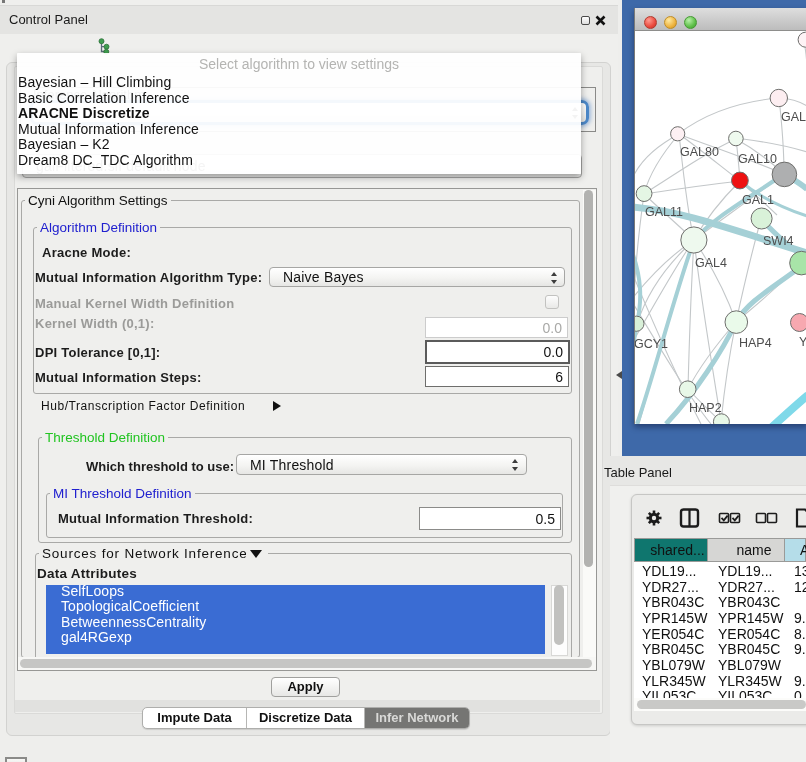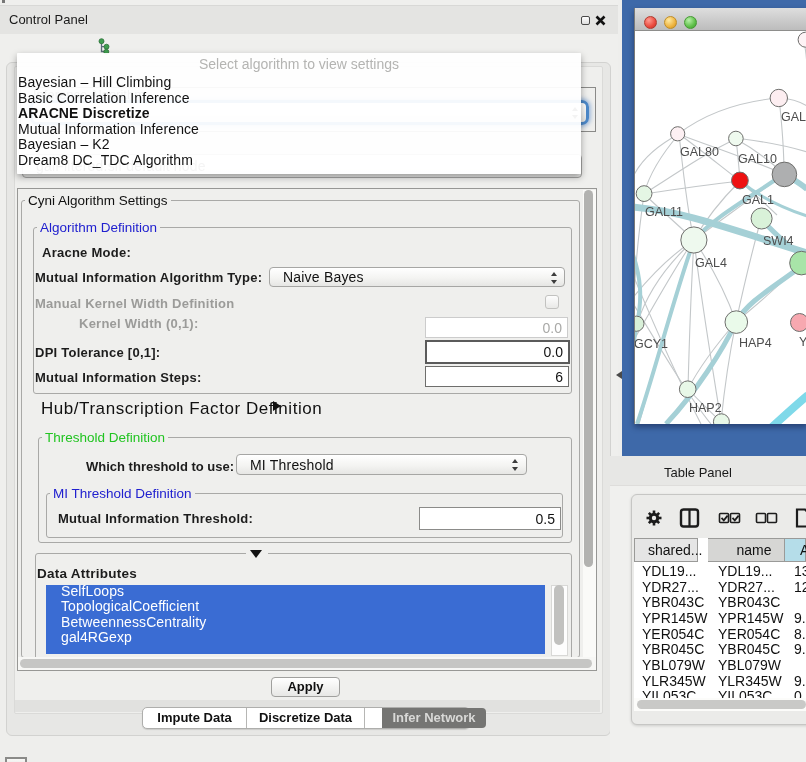--- a/index.html
+++ b/index.html
@@ -61,36 +61,36 @@
       <span class="ct">Naive Bayes</span>
       <span class="spin" style="right:6px;top:3.5px;">
           <span class="au"></span>
           <span class="ad"></span>
         </span>
     </div>
 
     <div class="glbl" style="left:35px;top:296px;">Manual Kernel Width Definition</div>
     <div class="ab" style="left:545px;top:295px;width:12px;height:12px;border:1px solid #c2c2c0;border-radius:3px;background:linear-gradient(#fdfdfd,#e9e9e7);"></div>
 
-    <div class="glbl" style="left:35px;top:316px;padding-left:44px;">Kernel Width (0,1):</div>
+    <div class="glbl" style="left:35px;top:316px;">Kernel Width (0,1):</div>
     <div class="field" style="left:425px;top:317px;width:141px;height:19px;border:1px solid #cccccc;">
       <span class="fv" style="color:#a9a9a7;">0.0</span>
     </div>
 
     <div class="lbl" style="left:35px;top:345px;">DPI Tolerance [0,1]:</div>
     <div class="field" style="left:425px;top:340px;width:141px;height:20px;border:2px solid #5b5b5b;">
       <span class="fv">0.0</span>
     </div>
 
     <div class="lbl" style="left:35px;top:370px;">Mutual Information Steps:</div>
     <div class="field" style="left:425px;top:366px;width:142px;height:19px;border:1px solid #6e6e6c;">
       <span class="fv">6</span>
     </div>
 
-    <div class="ab" style="left:41px;top:399px;font-size:17px;letter-spacing:0.55px;color:#111;">Hub/Transcription Factor Definition</div>
+    <div class="ab" style="left:41px;top:399px;font-size:12px;letter-spacing:0.55px;color:#111;">Hub/Transcription Factor Definition</div>
     <div class="ab" style="left:273px;top:401px;width:0;height:0;border-top:5.5px solid transparent;border-bottom:5.5px solid transparent;border-left:8px solid #111;"></div>
 
     <div class="ab" style="left:38px;top:437px;width:532px;height:104px;border:1px solid #a9a9a7;border-radius:3px;"></div>
     <div class="gtitle" style="left:42px;top:431px;color:#21c421;">Threshold Definition</div>
 
     <div class="lbl" style="left:86px;top:459px;letter-spacing:0;">Which threshold to use:</div>
     <div class="combo" style="left:236px;top:454px;width:289px;height:19px;">
       <span class="ct">MI Threshold</span>
       <span class="spin" style="right:7px;top:4px;">
           <span class="au"></span>
@@ -100,20 +100,21 @@
 
     <div class="ab" style="left:46px;top:493px;width:515px;height:43px;border:1px solid #a9a9a7;border-radius:3px;"></div>
     <div class="gtitle" style="left:50px;top:487px;color:#2020cf;">MI Threshold Definition</div>
 
     <div class="lbl" style="left:58px;top:511px;">Mutual Information Threshold:</div>
     <div class="field" style="left:419px;top:507px;width:140px;height:21px;border:1px solid #8b8b89;">
       <span class="fv">0.5</span>
     </div>
 
     <div class="ab" style="left:35px;top:553px;width:535px;height:110px;border:1px solid #a9a9a7;border-radius:3px;"></div>
+    <div class="gtitle" style="left:39px;top:547px;color:#111;letter-spacing:0.8px;">Sources for Network Inference</div>
     <div class="ab" style="left:246px;top:548px;width:22px;height:10px;background:#efefed;"></div>
     <div class="ab" style="left:250px;top:550px;width:0;height:0;border-left:6.5px solid transparent;border-right:6.5px solid transparent;border-top:8px solid #111;"></div>
 
     <div class="lbl" style="left:37px;top:566px;font-size:13.5px;">Data Attributes</div>
 
     <div class="ab" style="left:46px;top:585px;width:499px;height:69px;background:#3a6cd3;overflow:hidden;">
       <div style="position:absolute;left:15px;top:-1px;font-size:14px;letter-spacing:0.1px;color:#fff;line-height:15.3px;white-space:nowrap;">SelfLoops<br>TopologicalCoefficient<br>BetweennessCentrality<br>gal4RGexp</div>
     </div>
 
     <div class="ab" style="left:551px;top:585px;width:15px;height:69px;background:#fdfdfd;border:1px solid #d8d8d6;"></div>
@@ -123,21 +124,21 @@
   <div class="ab" style="left:18px;top:657px;width:578px;height:13px;background:#f7f7f5;"></div>
   <div class="ab" style="left:20px;top:659px;width:572px;height:9px;background:#c6c6c4;border-radius:5px;"></div>
   <div class="ab" style="left:583px;top:190px;width:13px;height:467px;background:#fafaf8;"></div>
   <div class="ab" style="left:584px;top:190px;width:9px;height:377px;background:#b2b2b0;border-radius:5px;"></div>
 
   <div class="ab" style="left:271px;top:677px;width:67px;height:18px;background:linear-gradient(#ffffff,#e7e7e5);border:1px solid #a0a09e;border-radius:4px;text-align:center;line-height:18px;font-size:13px;font-weight:bold;color:#111;">Apply</div>
 
   <div class="seg" style="left:142px;top:707px;width:326px;">
     <div class="sg" style="left:0;width:103px;">Impute Data</div>
     <div class="sg" style="left:104px;width:117px;">Discretize Data</div>
-    <div class="sg sel" style="left:222px;width:104px;border-right:none;border-radius:0 4px 4px 0;margin-left:17px;">Infer Network</div>
+    <div class="sg sel" style="left:222px;width:104px;border-right:none;border-radius:0 4px 4px 0;">Infer Network</div>
   </div>
 
   <div class="ab" style="left:5px;top:757px;width:18px;height:10px;border:2px solid #8a8a88;background:linear-gradient(#f8f8f6,#e0e0de);"></div>
 
   <div class="ab" style="left:20px;top:87px;width:574px;height:43px;border:1px solid #8a8a88;"></div>
   <div class="ab" style="left:33px;top:87px;font-size:13px;color:#333;">Inference Algorithm</div>
   <div class="combo" style="left:30px;top:100px;width:553px;height:19px;border:3px solid #4c88c8;box-shadow:0 0 4px 1.5px rgba(74,130,200,0.55);border-radius:7px;">
     <span class="spin" style="right:7px;top:4px;">
         <span class="au"></span>
         <span class="ad"></span>
@@ -253,21 +254,21 @@
       <text x="633" y="348">GCY1</text>
       <text x="738" y="347">HAP4</text>
       <text x="798" y="346">Y</text>
       <text x="688" y="412">HAP2</text>
     </g>
   </svg>
 </div>
 
 <div class="ab" style="left:610px;top:456px;width:196px;height:306px;background:#f0f0ee;"></div>
 <div class="ab" style="left:610px;top:456px;width:196px;height:29px;background:#e7e7e5;border-bottom:1px solid #dedddb;"></div>
-<div class="ab" style="left:664px;top:465px;font-size:13px;color:#1a1a1a;">Table Panel</div>
+<div class="ab" style="left:604px;top:465px;font-size:13px;color:#1a1a1a;">Table Panel</div>
 
 <div class="ab" style="left:631px;top:494px;width:180px;height:229px;background:#ebebe9;border:1px solid #c6c6c4;border-radius:6px;box-shadow:0 1px 3px rgba(0,0,0,0.15);"></div>
 
 <svg class="ab" style="left:645px;top:508px;" width="162" height="20" viewBox="0 0 162 20">
 
   <g fill="#1c1c1c">
     <circle cx="9" cy="10" r="5.2"></circle>
     <g stroke="#1c1c1c" stroke-width="2.6">
       <line x1="9" y1="2.5" x2="9" y2="17.5"></line>
       <line x1="1.5" y1="10" x2="16.5" y2="10"></line>
@@ -290,21 +291,21 @@
   <g fill="none" stroke="#1c1c1c" stroke-width="1.6">
     <rect x="111.5" y="5.5" width="9" height="9" rx="1"></rect>
     <rect x="122.5" y="5.5" width="9" height="9" rx="1"></rect>
   </g>
 
   <path d="M152 1.5 h8 l4 4 v13 h-12 z" fill="none" stroke="#1c1c1c" stroke-width="2.2"></path>
 </svg>
 
 <div class="ab" style="left:634px;top:538px;width:172px;height:160px;background:#fff;overflow:hidden;">
 
-  <div class="ab" style="left:0;top:0;width:64px;height:24px;background:#e5e5e5;border:1px solid #9a9a98;box-sizing:border-box;text-align:center;line-height:23px;font-size:14px;color:#111;padding-left:13px;">shared...</div>
+  <div class="ab" style="left:0;top:0;width:74px;height:24px;background:#0f766e;border:1px solid #9a9a98;box-sizing:border-box;text-align:center;line-height:23px;font-size:14px;color:#111;padding-left:13px;">shared...</div>
   <div class="ab" style="left:74px;top:0;width:77px;height:24px;background:#d6d6d4;border:1px solid #9a9a98;border-left:none;box-sizing:border-box;text-align:center;line-height:23px;font-size:14px;color:#111;padding-left:16px;">name</div>
   <div class="ab" style="left:151px;top:0;width:21px;height:24px;background:#b5dde9;border:1px solid #9a9a98;border-left:none;box-sizing:border-box;font-size:14px;color:#111;line-height:23px;padding-left:15px;">A</div>
 
   <div class="ab" style="left:8px;top:26px;font-size:14px;color:#111;line-height:15.65px;white-space:nowrap;">YDL19...<br>YDR27...<br>YBR043C<br>YPR145W<br>YER054C<br>YBR045C<br>YBL079W<br>YLR345W<br>YIL053C</div>
   <div class="ab" style="left:84px;top:26px;font-size:14px;color:#111;line-height:15.65px;white-space:nowrap;">YDL19...<br>YDR27...<br>YBR043C<br>YPR145W<br>YER054C<br>YBR045C<br>YBL079W<br>YLR345W<br>YIL053C</div>
   <div class="ab" style="left:160px;top:26px;font-size:14px;color:#111;line-height:15.65px;white-space:nowrap;">13<br>12<br>&nbsp;<br>9.<br>8.<br>9.<br>&nbsp;<br>9.<br>0.</div>
 </div>
 
 <div class="ab" style="left:634px;top:698px;width:172px;height:13px;background:#fcfcfa;"></div>
 <div class="ab" style="left:637px;top:700px;width:169px;height:9px;background:#c9c9c7;border-radius:5px;"></div>

